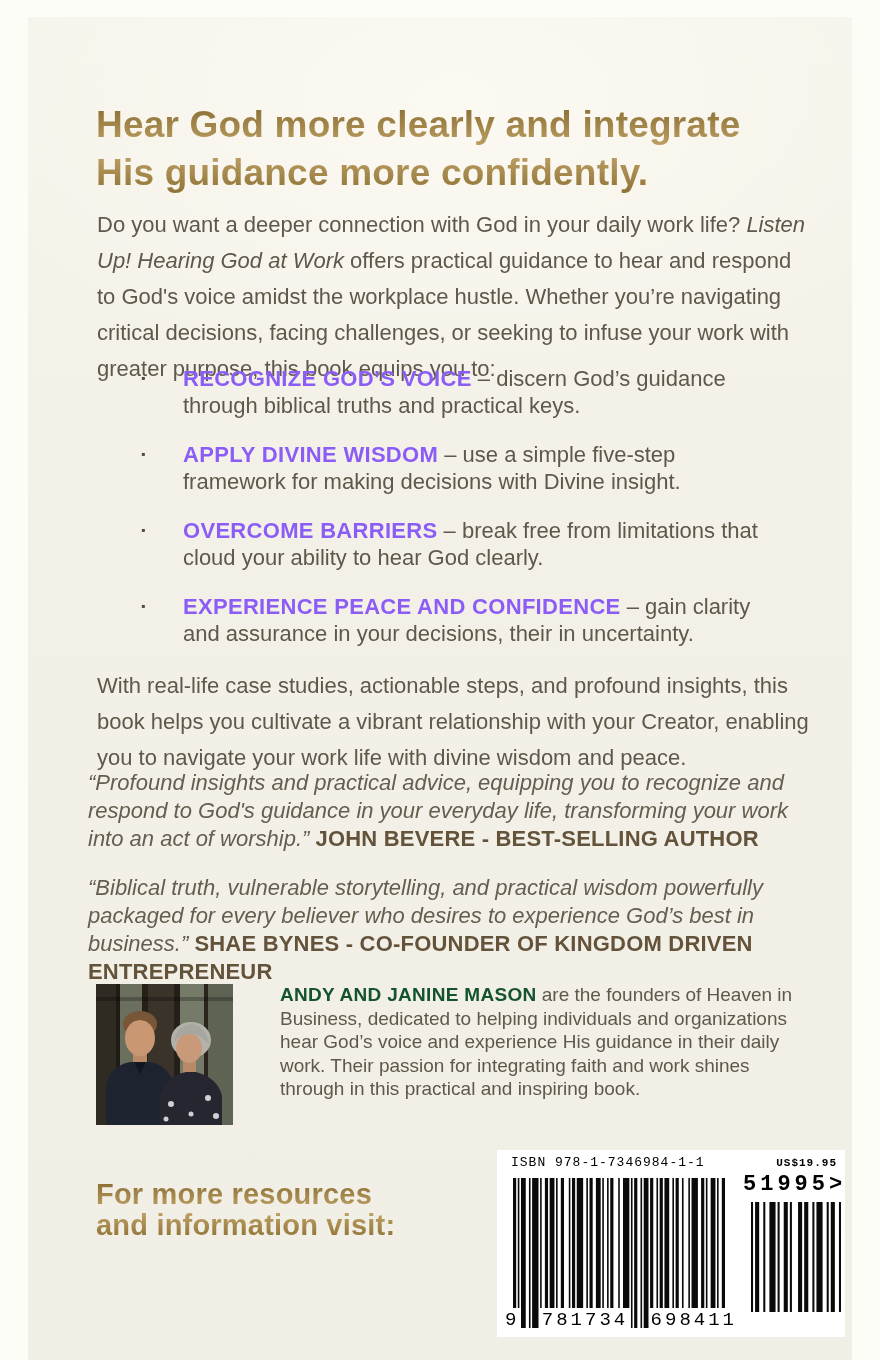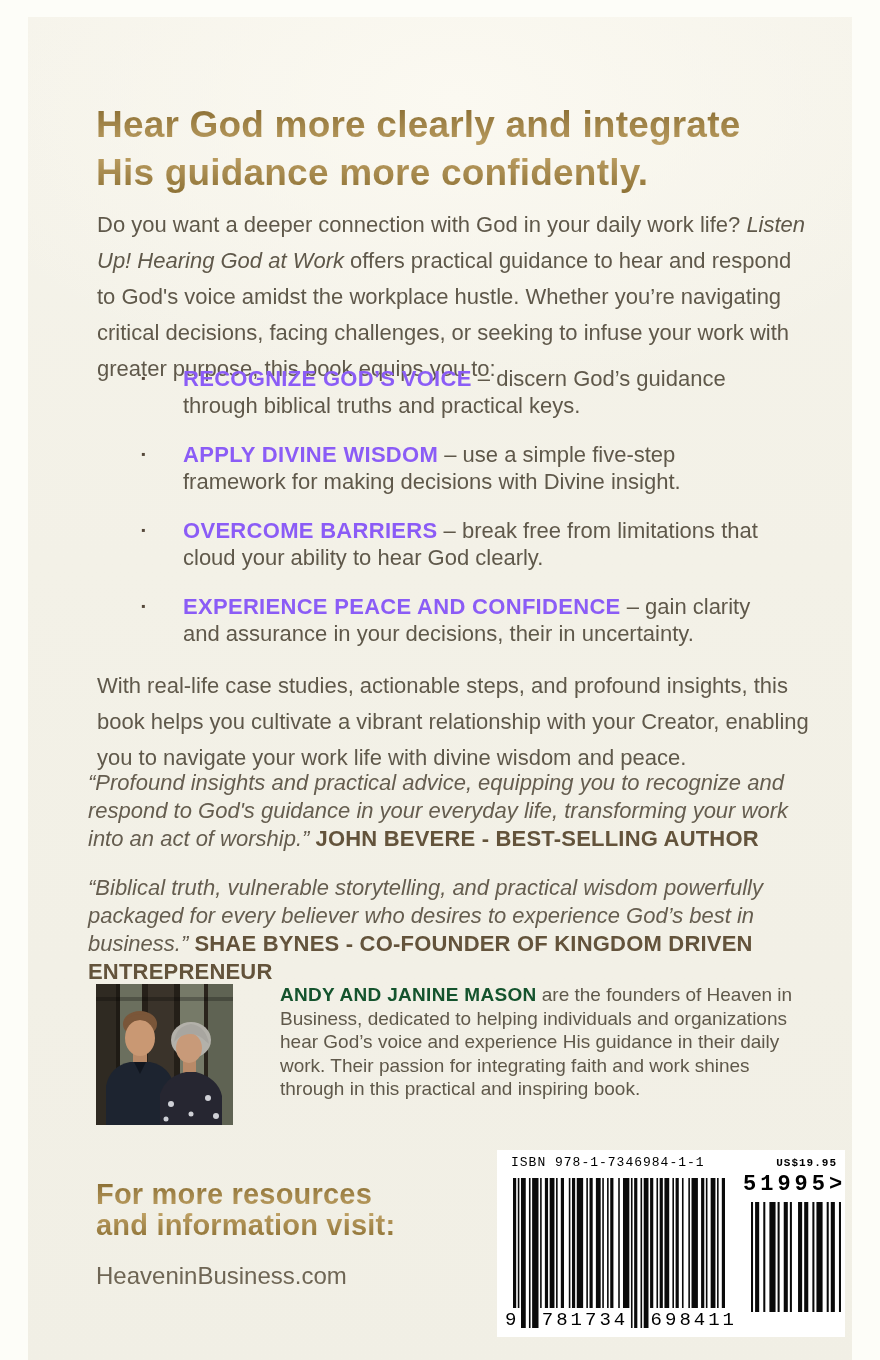--- a/index.html
+++ b/index.html
@@ -134,21 +134,20 @@
     <circle cx="112" cy="114" r="3" fill="#cfd0d6"></circle>
     <circle cx="95" cy="130" r="2.5" fill="#cfd0d6"></circle>
     <circle cx="120" cy="132" r="3" fill="#cfd0d6"></circle>
     <circle cx="70" cy="135" r="2.5" fill="#cfd0d6"></circle>
   </svg>
 
   <p class="abs bio"><span class="author-name">ANDY AND JANINE MASON</span> <span>are the founders of Heaven in Business, dedicated to helping individuals and organizations hear God’s voice and experience His guidance in their daily work. Their passion for integrating faith and work shines through in this practical and inspiring book.</span></p>
 
   <div class="abs footer-gold gold-text"><span>For more resources</span><br><span>and information visit:</span></div>
 
-  <div class="abs website">HeaveninBusiness.com</div>
 
   <div class="abs barcode-panel">
     <div class="abs isbn-label">ISBN 978-1-7346984-1-1</div>
     <div class="abs price-label">US$19.95</div>
     <div class="abs price-code">51995&gt;</div>
     <svg id="barcode-main" class="abs barcode-main" aria-hidden="true" viewBox="0 0 133 100" preserveAspectRatio="none">
         <rect class="bar" x="0" y="0" width="2" height="100"></rect>
         <rect class="bar" x="3" y="0" width="1" height="100"></rect>
         <rect class="bar" x="5" y="0" width="3" height="100"></rect>
         <rect class="bar" x="10" y="0" width="1" height="100"></rect>

